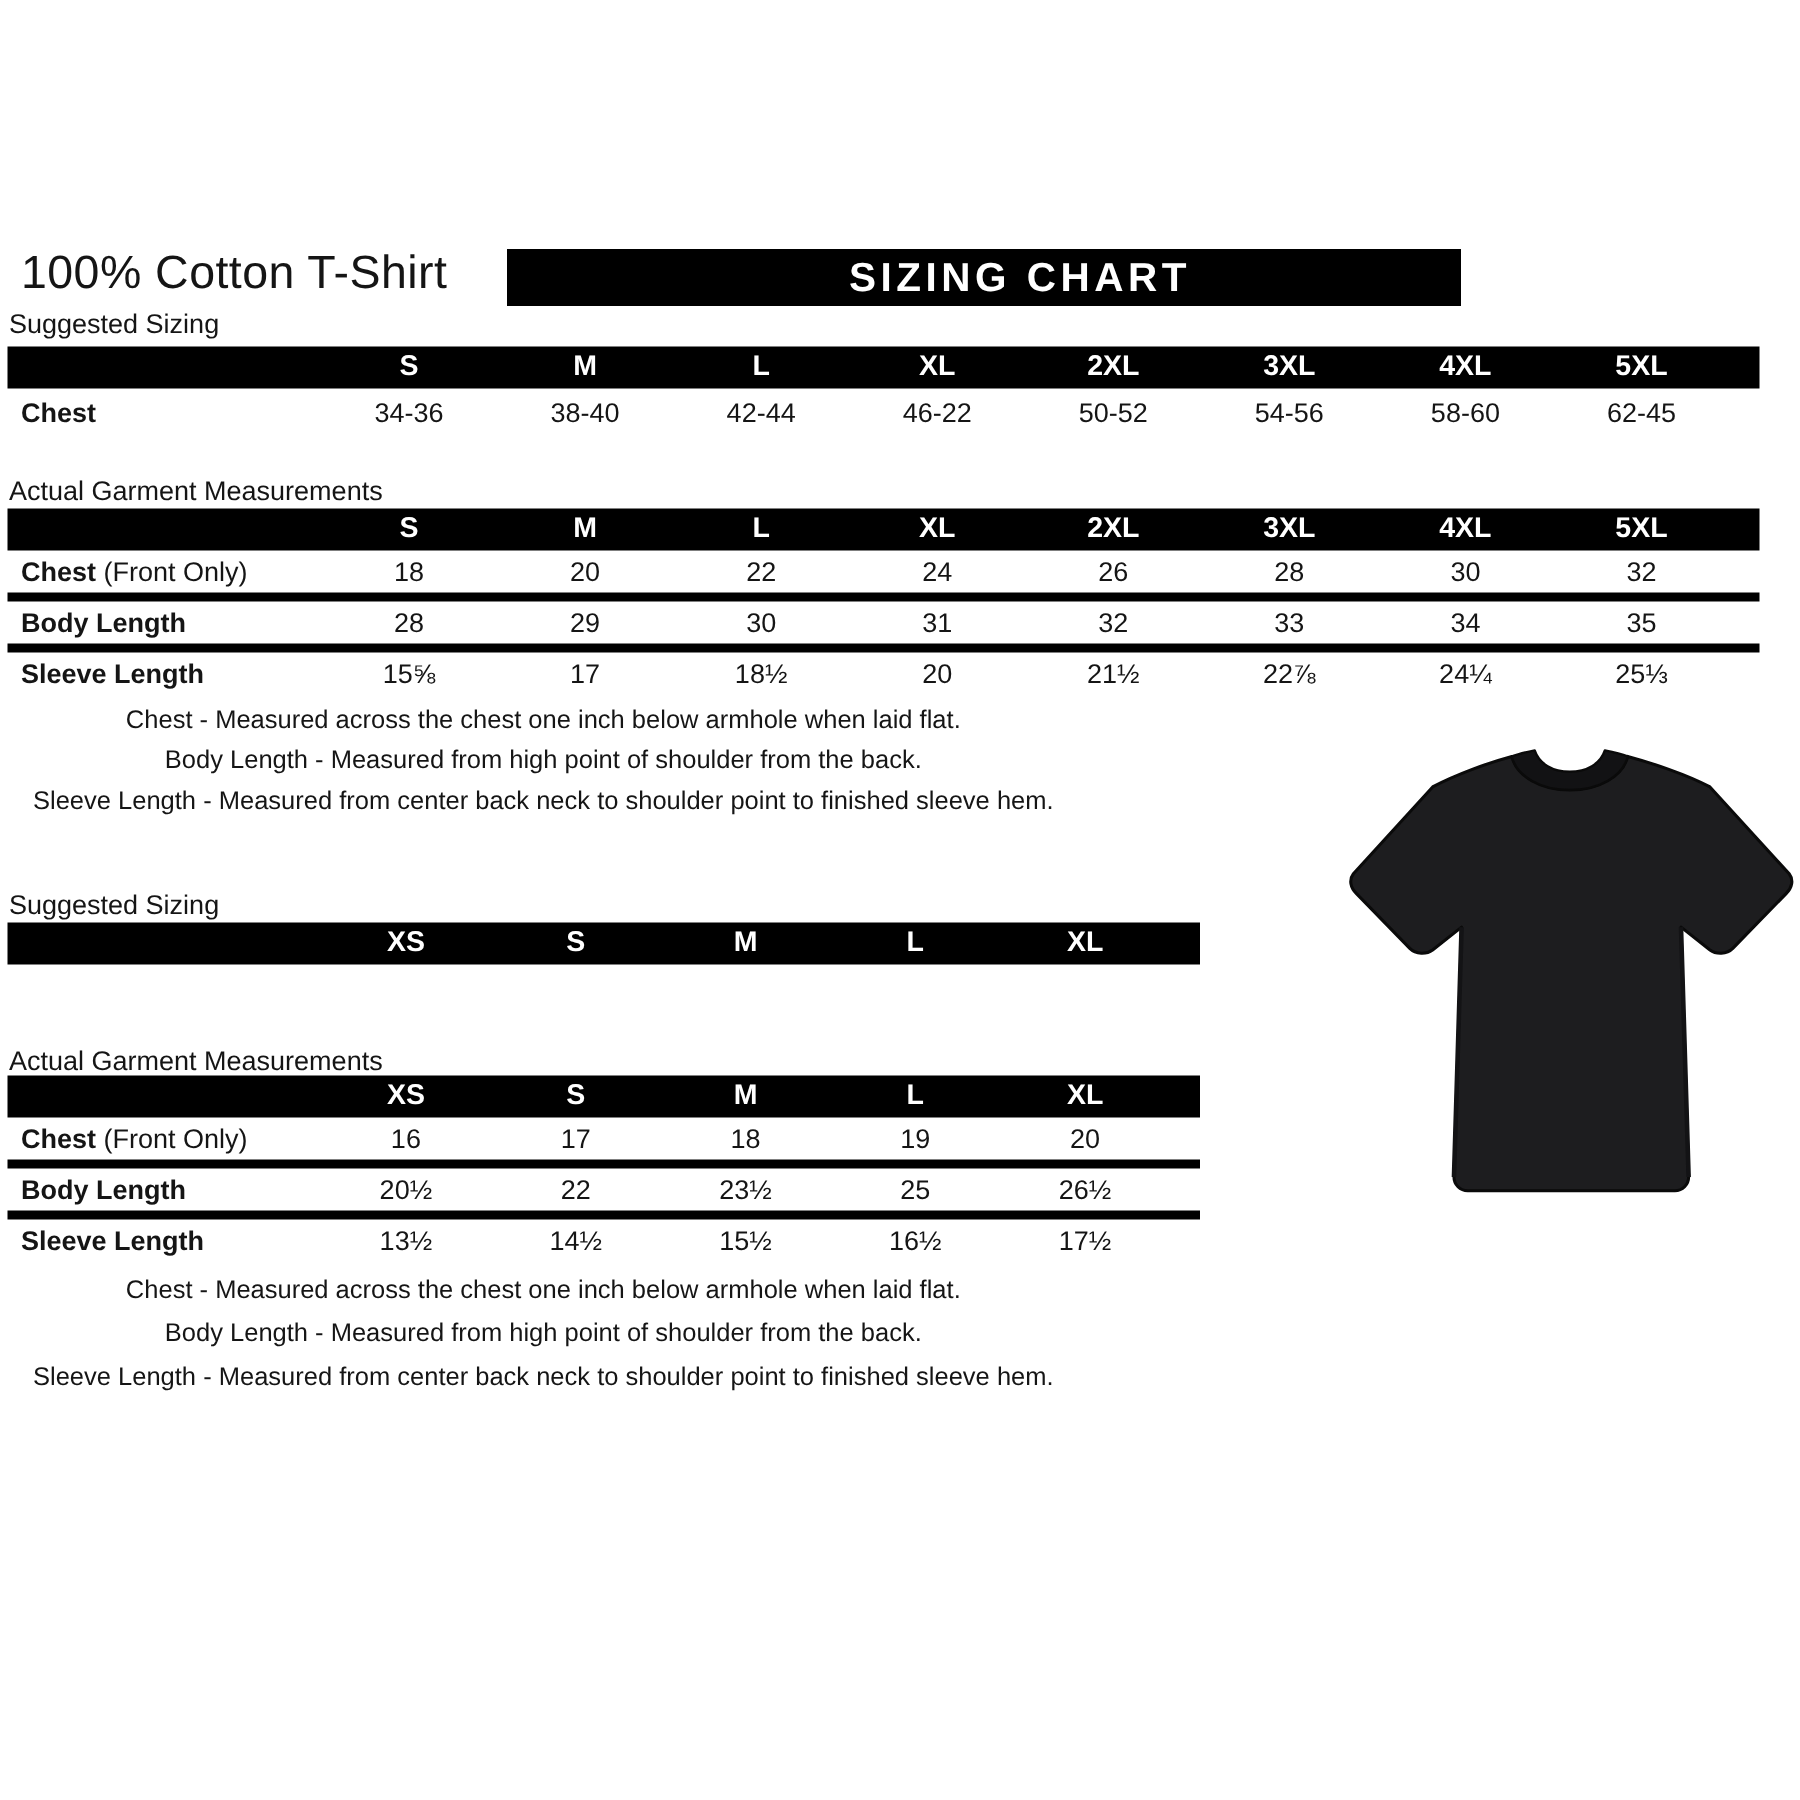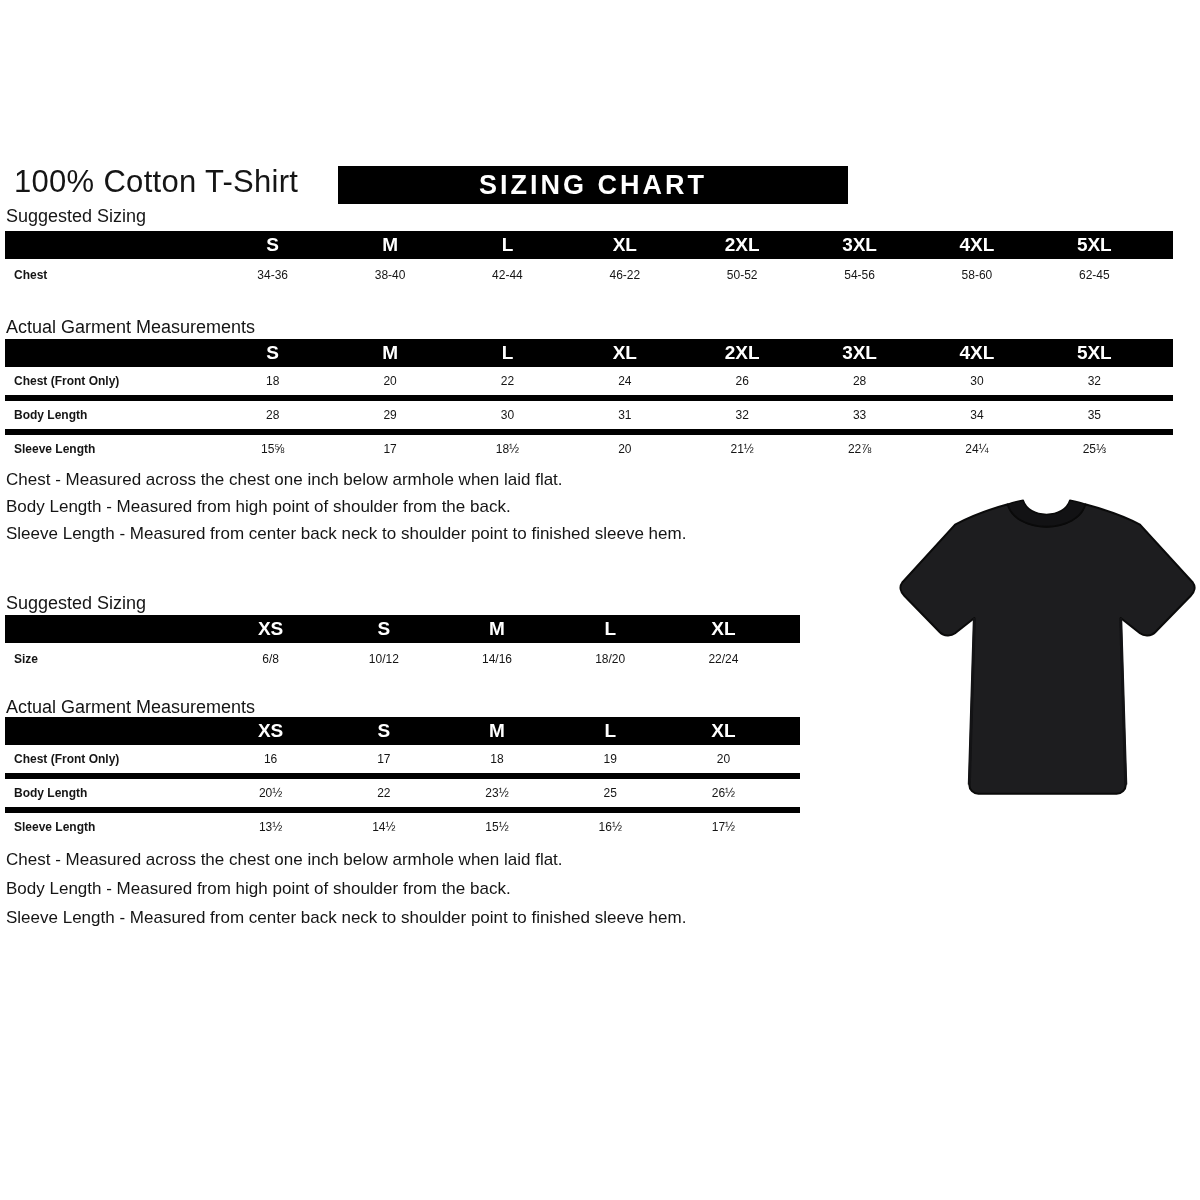--- a/index.html
+++ b/index.html
@@ -1,33 +1,33 @@
 <!DOCTYPE html>
 <html><head>
 <meta charset="utf-8">
 <style>
   html,body{margin:0;padding:0;background:#fff;}
   .sheet{position:relative;width:1200px;height:1200px;background:#ffffff;
          font-family:"Liberation Sans",sans-serif;color:#151515;overflow:hidden;border-radius:15px;}
   .h1{position:absolute;left:14px;top:164px;font-size:31px;font-weight:400;letter-spacing:.3px;white-space:nowrap;}
   .h1b{position:absolute;left:7px;top:549px;font-size:30px;font-weight:700;letter-spacing:.3px;white-space:nowrap;}
-  .banner{position:absolute;left:338px;top:166px;width:510px;height:38px;background:#000;
-          display:flex;align-items:center;justify-content:center;}
+  .banner{position:absolute;left:338px;top:166px;width:588px;height:38px;background:#000;
+          display:flex;align-items:center;justify-content:center;padding-left:48px;}
   .banner span{color:#fff;font-weight:700;font-size:27px;letter-spacing:3px;}
   .sec{position:absolute;left:6px;font-size:18px;white-space:nowrap;}
   .tbl{position:absolute;left:5px;}
   .thead{display:flex;align-items:center;background:#000;color:#fff;height:28px;
          font-weight:700;font-size:19px;padding-right:20px;}
-  .trow{display:flex;align-items:center;height:28px;font-size:12px;padding-right:20px;}
+  .trow{display:flex;align-items:center;height:28px;font-size:18px;padding-right:20px;}
   .trow.tall{height:32px;}
   .trow.sep{border-top:6px solid #000000;}
   .lbl{width:200px;padding-left:9px;font-weight:700;flex:none;white-space:nowrap;}
-  .lbl .suffix{font-weight:700;}
+  .lbl .suffix{font-weight:400;}
   .c{flex:1;text-align:center;}
-  .notes{position:absolute;left:6px;font-size:17px;}
+  .notes{position:absolute;left:22px;font-size:17px;text-align:center;}
   .notes div{line-height:27px;white-space:nowrap;}
   .notes.n2 div{line-height:29px;}
   .tshirt{position:absolute;left:893px;top:486px;width:305px;height:320px;}
 </style>
 </head>
 <body>
 
 <div class="sheet">
 
   <div class="h1">100% Cotton T-Shirt</div>
@@ -119,28 +119,20 @@
   <div class="sec" style="top:593px">Suggested Sizing</div>
   <div class="tbl" style="top:615px;width:795px">
     <div class="thead">
       <div class="lbl"></div>
       <div class="c">XS</div>
       <div class="c">S</div>
       <div class="c">M</div>
       <div class="c">L</div>
       <div class="c">XL</div>
     </div>
-    <div class="trow tall">
-      <div class="lbl"><span>Size</span><span class="suffix"></span></div>
-      <div class="c">6/8</div>
-      <div class="c">10/12</div>
-      <div class="c">14/16</div>
-      <div class="c">18/20</div>
-      <div class="c">22/24</div>
-    </div>
   </div>
 
   <div class="sec" style="top:697px">Actual Garment Measurements</div>
   <div class="tbl" style="top:717px;width:795px">
     <div class="thead">
       <div class="lbl"></div>
       <div class="c">XS</div>
       <div class="c">S</div>
       <div class="c">M</div>
       <div class="c">L</div>

